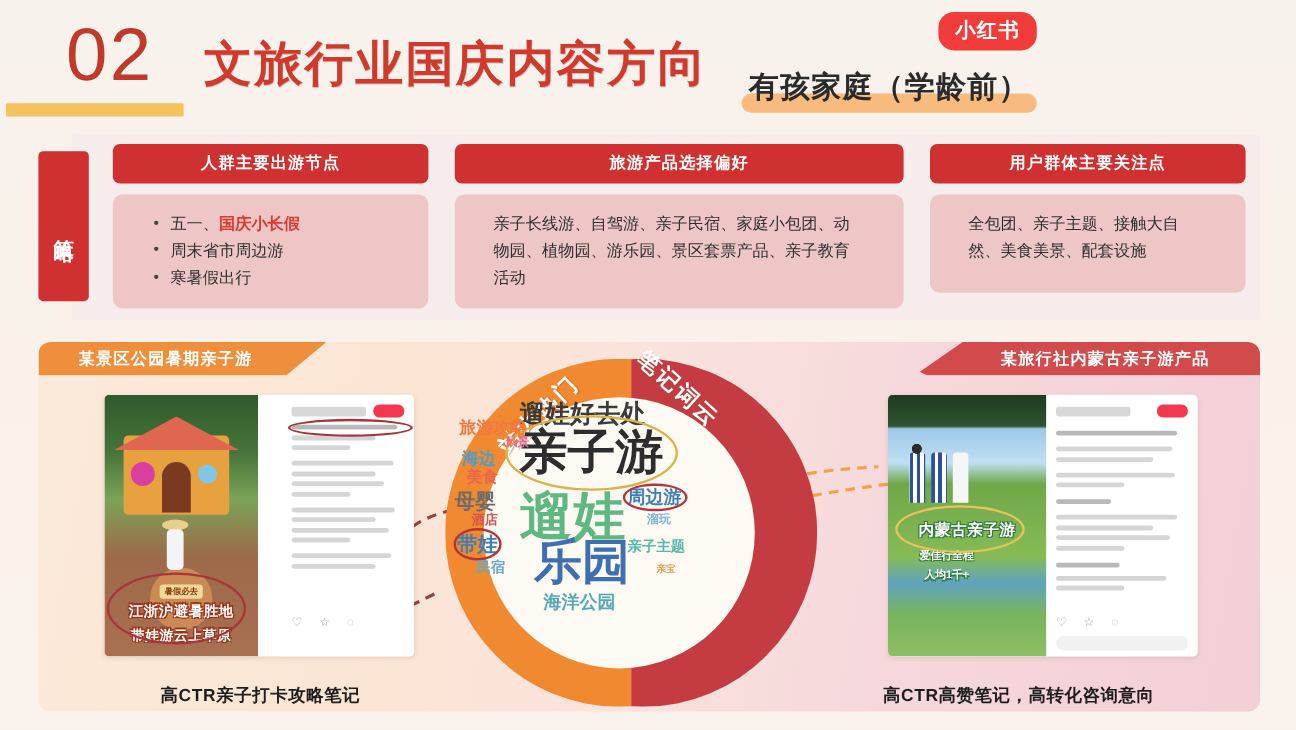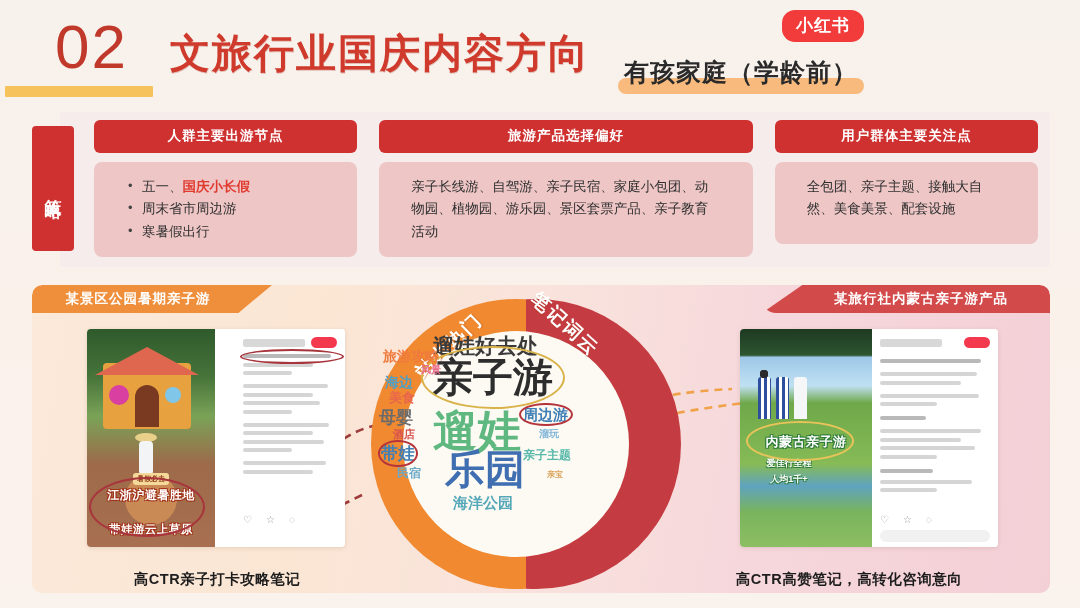--- a/index.html
+++ b/index.html
@@ -183,21 +183,21 @@
   }
   .img-banner .b1 {
     font-size: 12px; font-weight: bold; color: #fff; letter-spacing: .5px;
     text-shadow: 1px 1px 0 #a03018, -1px 1px 0 #a03018, 1px -1px 0 #a03018, -1px -1px 0 #a03018;
   }
   .img-banner .b0 {
     display:inline-block; font-size: 7px; color:#8a3a12; background:#f5d99a;
     padding:1px 4px; border-radius:3px; margin-bottom:2px; font-weight:bold;
   }
   .img-banner .b2 {
-    margin-top: 18px; font-size: 11.5px; font-weight: bold; color: #fff; letter-spacing: .5px;
+    margin-top: 4px; font-size: 11.5px; font-weight: bold; color: #fff; letter-spacing: .5px;
     text-shadow: 1px 1px 0 #a03018, -1px 1px 0 #a03018, 1px -1px 0 #a03018, -1px -1px 0 #a03018;
   }
 
   .img-right {
     background: linear-gradient(180deg,#1e3a22 0%,#2d5530 12%,#9ec8e8 13%,#bfe0f2 26%,#6fa84a 34%,#86bb56 62%,#5fa3bf 72%,#79b45c 84%,#8dbe63 100%);
   }
   .mn-title {
     position: absolute; left: 6px; top: 104px; right: 6px; text-align: center;
     font-size: 13px; font-weight: bold; color: #fff; letter-spacing: .5px;
     text-shadow: 1px 1px 0 #2e7a3a, -1px 1px 0 #2e7a3a, 1px -1px 0 #2e7a3a, -1px -1px 0 #2e7a3a;

